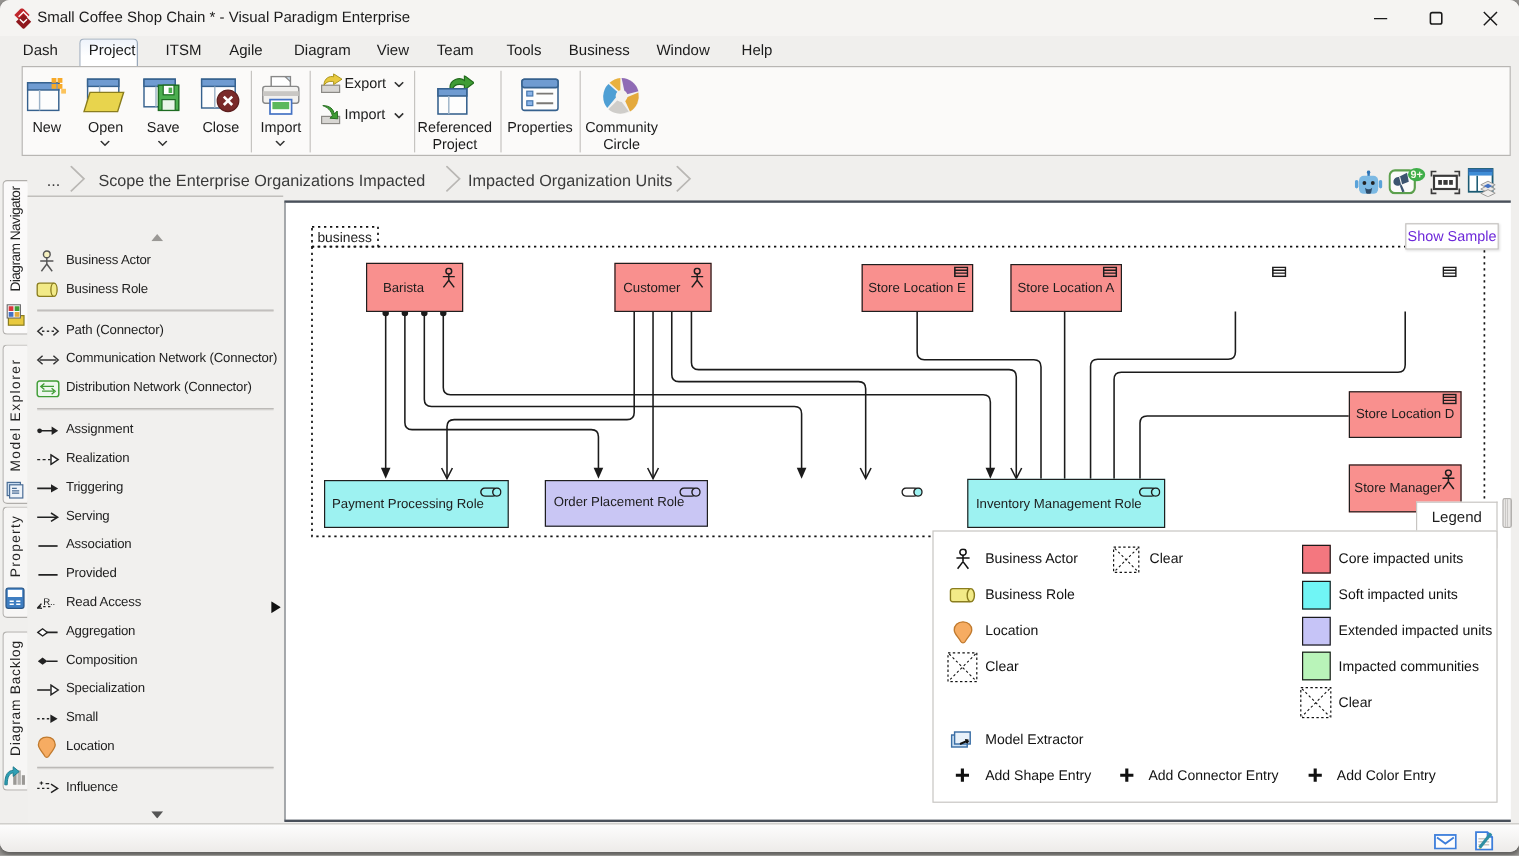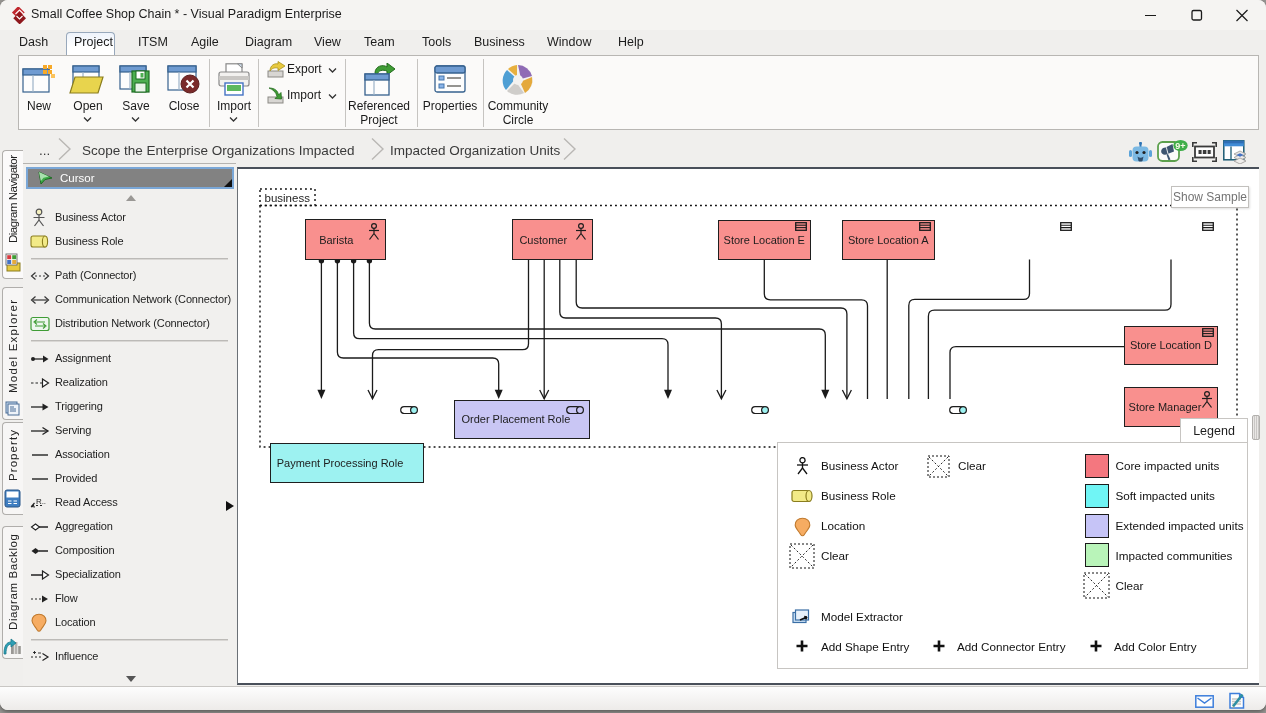--- a/index.html
+++ b/index.html
@@ -29,21 +29,21 @@
 .pal-item{position:absolute;left:7px;height:24px;font-size:11px;letter-spacing:-0.15px;color:#1e1e1e;}
 .pal-item .txt{position:absolute;left:25px;top:5px;white-space:nowrap;}
 .pal-item svg{position:absolute;left:0;top:2px;}
 .pal-sep{position:absolute;left:8px;width:197px;height:2px;background:#d9d7d4;border-top:1px solid #bcbab7;}
 .cursorbtn{position:absolute;left:3px;top:3px;width:208px;height:22px;background:#828282;border:2px solid #7aa7d7;}
 .cursorbtn .txt{position:absolute;left:32px;top:3px;color:#fff;font-size:11.5px;}
 
 .canvas{position:absolute;left:237px;top:167px;width:1022px;height:518px;background:#ffffff;border-top:2px solid #49505a;border-bottom:2px solid #49505a;border-left:1px solid #6b7076;}
 .node{position:absolute;border:1.6px solid #1f1f1f;font-size:11px;color:#1d1d1d;display:flex;align-items:center;justify-content:center;text-align:center;white-space:nowrap;}
 .red{background:#f9908e;}
-.cyan{background:#9df2f1;margin-top:43px;}
+.cyan{background:#9df2f1;}
 .purple{background:#c9c6f4;text-align:right;}
 
 .legendtab{position:absolute;font-size:12.5px;color:#1d1d1d;background:#ffffff;border:1px solid #c7c5c2;border-bottom:none;text-align:center;}
 .legendpanel{position:absolute;background:#ffffff;border:1px solid #c7c5c2;}
 .lg-txt{position:absolute;font-size:11.7px;color:#111;white-space:nowrap;}
 .swatch{position:absolute;width:24px;height:24px;border:1.2px solid #1b1b1b;}
 
 .statusbar{position:absolute;left:0;top:686px;width:100%;height:24px;background:linear-gradient(#fdfdfd,#edebe9);border-top:1px solid #c9c7c4;}
 </style>
 </head>
@@ -293,30 +293,20 @@
     </div>
     <svg class="abs" style="left:3px;top:634px" width="18" height="21" viewBox="0 0 18 21">
       <rect x="8" y="11" width="2.8" height="9" fill="#9a9895"></rect>
       <rect x="11.6" y="8" width="2.8" height="12" fill="#b5b3b0"></rect>
       <rect x="15.2" y="12" width="2.6" height="8" fill="#9a9895"></rect>
       <path d="M1 20 C1 11 4 8 8 8 L8 5 L13 9 L8 13 L8 10 C5 10.5 3 13 3 20 Z" fill="#2e9fb5" stroke="#1d7a8c" stroke-width="0.8"></path>
     </svg>
   </div>
 
   <div class="palette" id="palette">
-    <div class="cursorbtn">
-      <svg class="abs" style="left:10px;top:2px" width="16" height="14" viewBox="0 0 16 14">
-        <path d="M1 1 L14 7 L7 8.5 L3 13 Z" fill="#3fae49" stroke="#1d6b22" stroke-width="1"></path>
-        <path d="M1 1 L11 5.5 L5.5 6.8 L2.8 10 Z" fill="#a8e0ad"></path>
-      </svg>
-      <div class="txt">Cursor</div>
-      <svg class="abs" style="right:0;bottom:0" width="8" height="8" viewBox="0 0 8 8">
-          <path d="M8 0 L8 8 L0 8 Z" fill="#111"></path>
-        </svg>
-    </div>
     <svg class="abs" style="left:103px;top:31px" width="10" height="6" viewBox="0 0 10 6">
         <path d="M5 0 L10 6 L0 6 Z" fill="#9a9895"></path>
       </svg>
 
     <div class="pal-item" style="top:42px">
         <svg width="18" height="20" viewBox="0 0 18 20">
           <g stroke="#555" stroke-width="1.2" fill="none">
             <circle cx="9" cy="4" r="2.8" fill="#f5f0c0"></circle>
             <line x1="9" y1="6.8" x2="9" y2="12"></line>
             <line x1="3.5" y1="9.5" x2="14.5" y2="9.5"></line>
@@ -430,21 +420,21 @@
           <line x1="1" y1="5" x2="12" y2="5" stroke="#222" stroke-width="1.3"></line>
           <path d="M12.5 1 L18.5 5 L12.5 9 Z" fill="#fff" stroke="#222" stroke-width="1.2"></path>
         </svg>
         <span class="txt">Specialization</span>
       </div>
     <div class="pal-item" style="top:423px">
         <svg width="20" height="10" viewBox="0 0 20 10" style="top:7px">
           <path d="M1 5 L3 5 M5 5 L7 5 M9 5 L11 5" stroke="#222" stroke-width="1.2"></path>
           <path d="M12 1.5 L18 5 L12 8.5 Z" fill="#222"></path>
         </svg>
-        <span class="txt">Flow</span>
+        <span class="txt">Small</span>
       </div>
     <div class="pal-item" style="top:447px">
         <svg width="18" height="20" viewBox="0 0 18 20" style="top:2px">
           <path d="M9 1.2 C13.3 1.2 16 4.1 16 7.7 C16 10.9 12.8 13.2 10.6 17.2 C9.9 18.4 8.1 18.4 7.4 17.2 C5.2 13.2 2 10.9 2 7.7 C2 4.1 4.7 1.2 9 1.2 Z" fill="#f6ac62" stroke="#c07a2e" stroke-width="1.1"></path>
         </svg>
         <span class="txt">Location</span>
       </div>
     <div class="pal-sep" style="top:475px"></div>
     <div class="pal-item" style="top:481px">
         <svg width="20" height="12" viewBox="0 0 20 12" style="top:6px">
@@ -582,21 +572,21 @@
         </svg>
     <svg class="abs" style="left:513px;top:236.5px" width="18" height="8" viewBox="0 0 18 8">
           <rect x="0.7" y="0.7" width="13.4" height="6.8" rx="3.4" fill="none" stroke="#1d1d1d" stroke-width="1.2"></rect>
           <circle cx="14" cy="4.1" r="3.4" fill="#9df2f1" stroke="#1d1d1d" stroke-width="1.2"></circle>
         </svg>
     <svg class="abs" style="left:711px;top:236.5px" width="18" height="8" viewBox="0 0 18 8">
           <rect x="0.7" y="0.7" width="13.4" height="6.8" rx="3.4" fill="none" stroke="#1d1d1d" stroke-width="1.2"></rect>
           <circle cx="14" cy="4.1" r="3.4" fill="#9df2f1" stroke="#1d1d1d" stroke-width="1.2"></circle>
         </svg>
 
-    <div class="abs" style="left:933px;top:17px;width:78px;height:22px;background:#fff;border:1px solid #c2c0bd;font-size:12px;color:#737373;text-align:center;line-height:20px;box-shadow:1px 1px 2px rgba(0,0,0,.12)">Show Sample</div>
+    <div class="abs" style="left:933px;top:17px;width:78px;height:22px;background:#fff;border:1px solid #c2c0bd;font-size:12px;color:#6d28d9;text-align:center;line-height:20px;box-shadow:1px 1px 2px rgba(0,0,0,.12)">Show Sample</div>
 
     <div class="abs" style="left:1014px;top:246px;width:8px;height:25px;background:repeating-linear-gradient(90deg,#e9e7e5 0,#e9e7e5 1px,#c9c7c5 1px,#c9c7c5 2px);border:1px solid #b2b0ad;border-radius:2px"></div>
 
     <div class="legendtab" style="left:942px;top:249px;width:68px;height:39px;line-height:24px">Legend</div>
     <div class="legendpanel" style="left:539px;top:273px;width:471px;height:227px"></div>
     <div id="legenditems">
 
       <svg class="abs" style="left:558px;top:288px" width="13" height="18" viewBox="0 0 13 18">
             <g stroke="#111" stroke-width="1.3" fill="none">
               <circle cx="6.5" cy="3.2" r="2.6"></circle>

